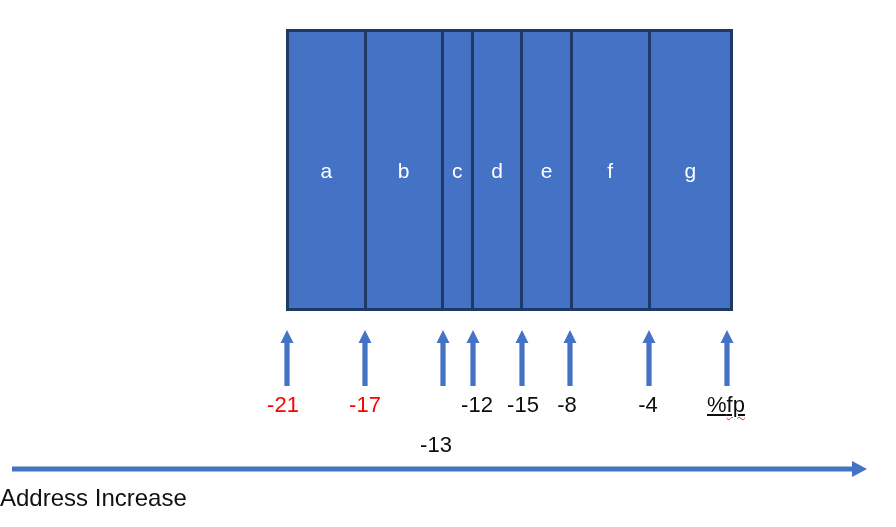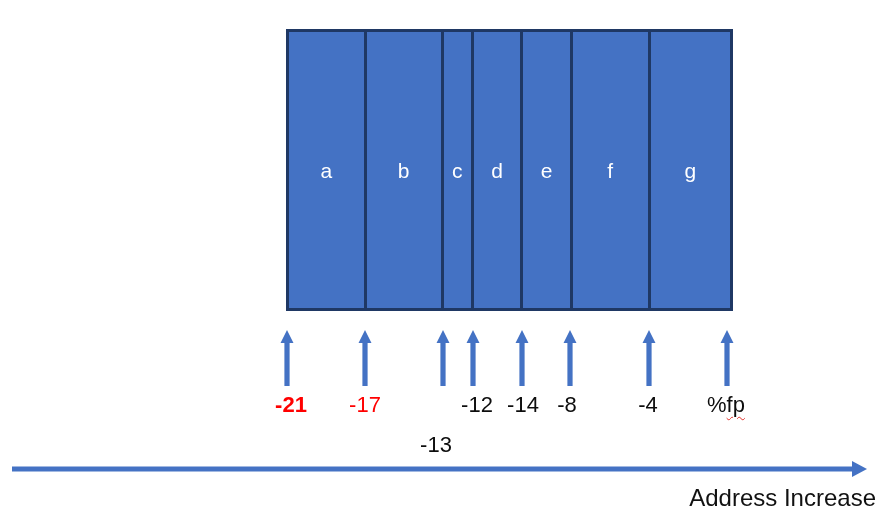--- a/index.html
+++ b/index.html
@@ -74,21 +74,21 @@
     left: 0;
     top: 453px;
     width: 896px;
     height: 32px;
   }
   .axis-caption {
     position: absolute;
     left: 0;
     top: 484px;
     width: 876px;
-    text-align: right;
+    text-align: left;
     font-size: 24px;
     color: #111111;
   }
 </style>
 </head>
 <body>
 
 <div class="canvas">
 
   <div class="stack-box">
@@ -112,49 +112,49 @@
       </div>
       <div class="segment" style="flex-grow: 84; flex-basis: 0px;">
         <span class="segment-label">g</span>
       </div>
     </div>
 
   <div>
       <svg class="pointer-arrow" viewBox="0 0 20 56" style="left: 277px;">
         <polygon points="10,0 16.5,13 12.6,13 12.6,56 7.4,56 7.4,13 3.5,13" fill="#4472c4"></polygon>
       </svg>
-      <div class="pointer-label" style="left: 291px; color: rgb(255, 0, 0); font-weight: bold;">-21</div>
+      <div class="pointer-label" style="left: 283px; color: rgb(255, 0, 0);">-21</div>
       <svg class="pointer-arrow" viewBox="0 0 20 56" style="left: 355px;">
         <polygon points="10,0 16.5,13 12.6,13 12.6,56 7.4,56 7.4,13 3.5,13" fill="#4472c4"></polygon>
       </svg>
       <div class="pointer-label" style="left: 365px; color: rgb(255, 0, 0); text-align: center;">-17</div>
       <svg class="pointer-arrow" viewBox="0 0 20 56" style="left: 433px;">
         <polygon points="10,0 16.5,13 12.6,13 12.6,56 7.4,56 7.4,13 3.5,13" fill="#4472c4"></polygon>
       </svg>
       <div class="pointer-label" style="left: 436px; color: rgb(13, 13, 13); margin-top: 40px;">-13</div>
       <svg class="pointer-arrow" viewBox="0 0 20 56" style="left: 463px;">
         <polygon points="10,0 16.5,13 12.6,13 12.6,56 7.4,56 7.4,13 3.5,13" fill="#4472c4"></polygon>
       </svg>
       <div class="pointer-label" style="left: 477px; color: rgb(13, 13, 13);">-12</div>
       <svg class="pointer-arrow" viewBox="0 0 20 56" style="left: 512px;">
         <polygon points="10,0 16.5,13 12.6,13 12.6,56 7.4,56 7.4,13 3.5,13" fill="#4472c4"></polygon>
       </svg>
-      <div class="pointer-label" style="left: 523px; color: rgb(13, 13, 13);">-14</div>
+      <div class="pointer-label" style="left: 523px; color: rgb(13, 13, 13);">-15</div>
       <svg class="pointer-arrow" viewBox="0 0 20 56" style="left: 560px;">
         <polygon points="10,0 16.5,13 12.6,13 12.6,56 7.4,56 7.4,13 3.5,13" fill="#4472c4"></polygon>
       </svg>
       <div class="pointer-label" style="left: 567px; color: rgb(13, 13, 13);">-8</div>
       <svg class="pointer-arrow" viewBox="0 0 20 56" style="left: 639px;">
         <polygon points="10,0 16.5,13 12.6,13 12.6,56 7.4,56 7.4,13 3.5,13" fill="#4472c4"></polygon>
       </svg>
       <div class="pointer-label" style="left: 648px; color: rgb(13, 13, 13);">-4</div>
       <svg class="pointer-arrow" viewBox="0 0 20 56" style="left: 717px;">
         <polygon points="10,0 16.5,13 12.6,13 12.6,56 7.4,56 7.4,13 3.5,13" fill="#4472c4"></polygon>
       </svg>
-      <div class="pointer-label" style="left: 726px; color: rgb(13, 13, 13);"><span>%</span><span class="squiggle">fp</span></div>
+      <div class="pointer-label" style="left: 726px; color: rgb(13, 13, 13); text-decoration: underline;"><span>%</span><span class="squiggle">fp</span></div>
     </div>
 
   <svg class="axis-arrow" viewBox="0 0 896 32" xmlns="http://www.w3.org/2000/svg">
       <rect x="12" y="13.5" width="841" height="5" fill="#4472c4"></rect>
       <polygon points="867,16 852,8 852,24" fill="#4472c4"></polygon>
     </svg>
 
   <div class="axis-caption">Address Increase</div>
 
 </div>

